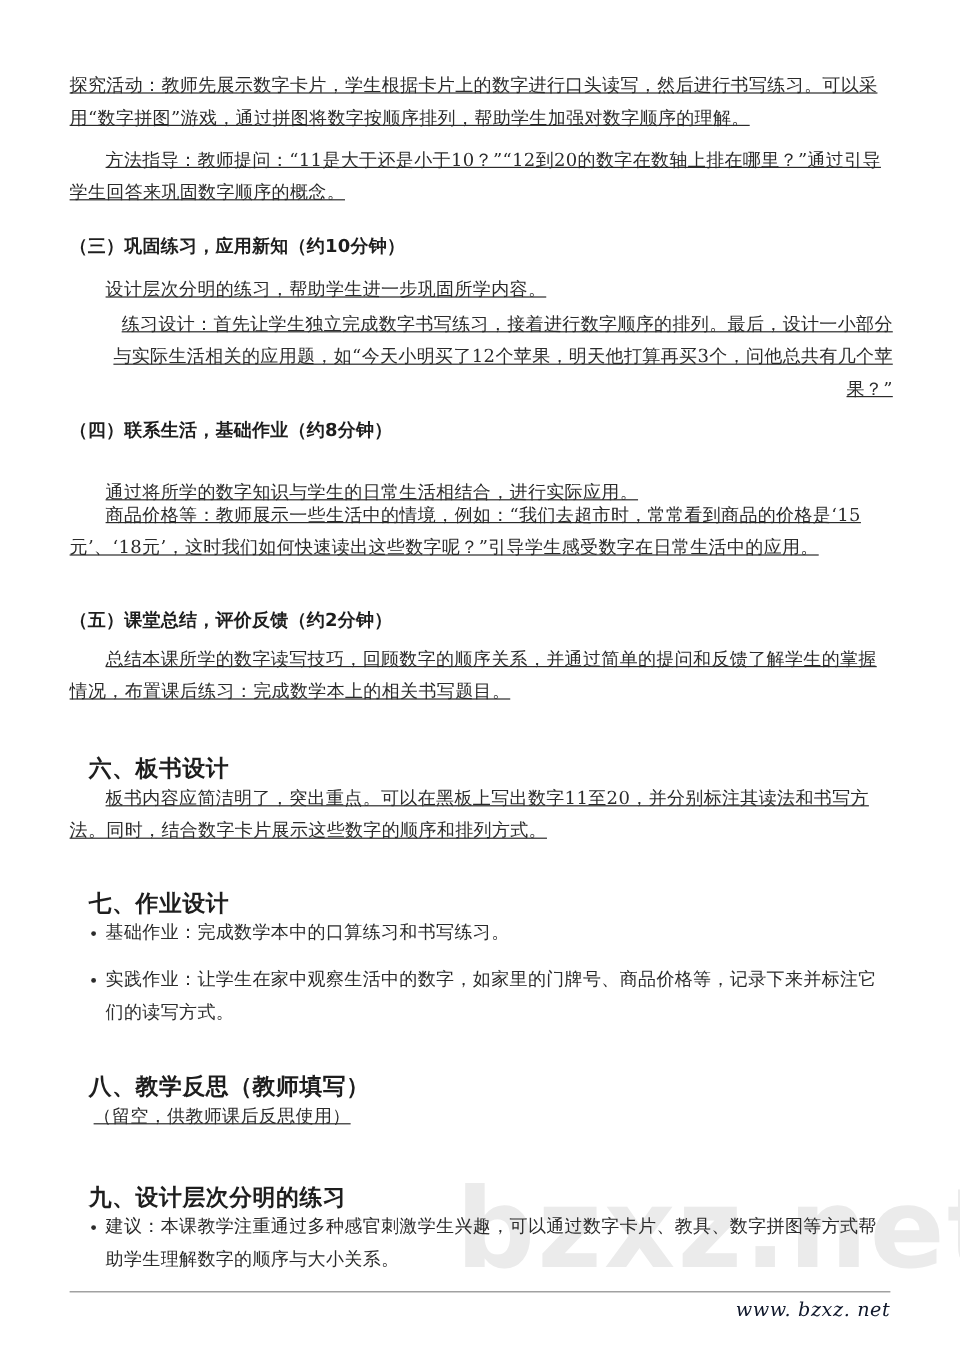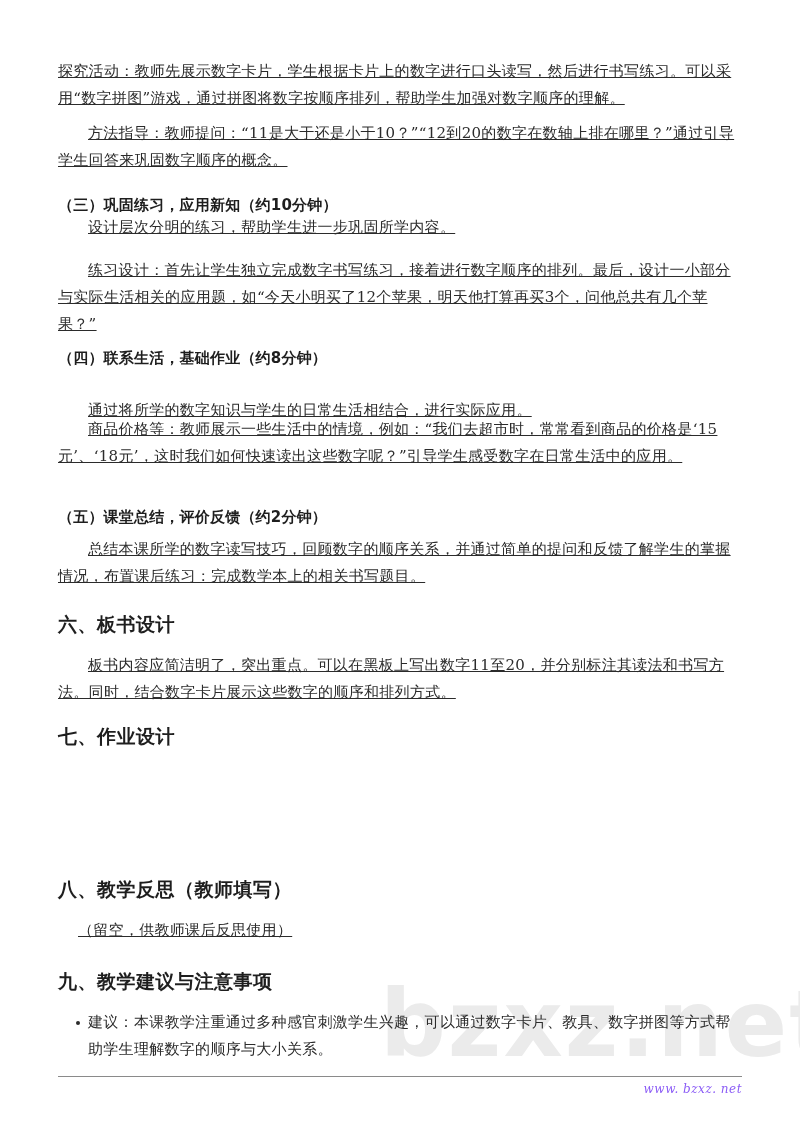--- a/index.html
+++ b/index.html
@@ -37,22 +37,22 @@
       color: #1e1e1e;
       margin: 0;
       font-family: "DejaVu Sans", "Liberation Sans", sans-serif;
       letter-spacing: 0.2px;
     }
     .section-heading {
       font-size: 19px;
       font-weight: bold;
       line-height: 30px;
       color: #1e1e1e;
-      margin: 0;
-      font-family: Liberation Mono, monospace;
+      margin: 16px;
+      font-family: Liberation Sans, sans-serif;
       letter-spacing: 0.5px;
     }
     ul.bullets {
       list-style: none;
       margin: 0;
       padding: 0;
     }
     ul.bullets li {
       position: relative;
       padding-left: 30px;
@@ -90,22 +90,22 @@
       width: 684px;
       height: 0;
       border-top: 1.5px solid #8a8a8a;
     }
     .footer-url {
       position: absolute;
       right: 58px;
       top: 1082px;
       font-family: "DejaVu Serif", "Liberation Serif", serif;
       font-style: italic;
-      font-size: 12px;
-      color: #8b5cf6;
+      font-size: 16px;
+      color: #0f172a;
       letter-spacing: 0.5px;
       margin-left: 20px;
     }
   </style>
 </head>
 <body>
 
 <div class="watermark">bzxz.net</div>
 
 <div class="page content">
@@ -113,24 +113,24 @@
   <div class="block" style="top:58px;">
     <p>探究活动：教师先展示数字卡片，学生根据卡片上的数字进行口头读写，然后进行书写练习。可以采用“数字拼图”游戏，通过拼图将数字按顺序排列，帮助学生加强对数字顺序的理解。</p>
   </div>
   <div class="block" style="top:120px;">
     <p class="indent">方法指导：教师提问：“11是大于还是小于10？”“12到20的数字在数轴上排在哪里？”通过引导学生回答来巩固数字顺序的概念。</p>
   </div>
 
   <div class="block" style="top:193px;">
     <h3 class="sub-heading">（三）巩固练习，应用新知（约10分钟）</h3>
   </div>
-  <div class="block" style="top:214px;">
+  <div class="block" style="top:228px;">
     <p class="indent">设计层次分明的练习，帮助学生进一步巩固所学内容。</p>
   </div>
-  <div class="block" style="top:257px;">
+  <div class="block" style="top:257px;text-align:right;">
     <p class="indent">练习设计：首先让学生独立完成数字书写练习，接着进行数字顺序的排列。最后，设计一小部分与实际生活相关的应用题，如“今天小明买了12个苹果，明天他打算再买3个，问他总共有几个苹果？”</p>
   </div>
 
   <div class="block" style="top:346px;">
     <h3 class="sub-heading">（四）联系生活，基础作业（约8分钟）</h3>
   </div>
   <div class="block" style="top:397px;">
     <p class="indent">通过将所学的数字知识与学生的日常生活相结合，进行实际应用。</p>
   </div>
   <div class="block" style="top:416px;">
@@ -149,32 +149,40 @@
   </div>
   <div class="block" style="top:652px;">
     <p class="indent">板书内容应简洁明了，突出重点。可以在黑板上写出数字11至20，并分别标注其读法和书写方法。同时，结合数字卡片展示这些数字的顺序和排列方式。</p>
   </div>
 
   <div class="block" style="top:723px;">
     <h2 class="section-heading">七、作业设计</h2>
   </div>
   <div class="block" style="top:764px;">
     <ul class="bullets">
+      <li style="margin-bottom:12px;">
+        <span class="bullet"></span>
+        <span>基础作业：完成数学本中的口算练习和书写练习。</span>
+      </li>
+      <li>
+        <span class="bullet"></span>
+        <span>实践作业：让学生在家中观察生活中的数字，如家里的门牌号、商品价格等，记录下来并标注它们的读写方式。</span>
+      </li>
     </ul>
   </div>
 
   <div class="block" style="top:876px;">
     <h2 class="section-heading">八、教学反思（教师填写）</h2>
   </div>
   <div class="block" style="top:917px;">
     <p style="padding-left:20px;">（留空，供教师课后反思使用）</p>
   </div>
 
   <div class="block" style="top:968px;">
-    <h2 class="section-heading">九、教学建议与注意事项</h2>
+    <h2 class="section-heading">九、设计层次分明的练习</h2>
   </div>
   <div class="block" style="top:1009px;">
     <ul class="bullets">
       <li>
         <span class="bullet"></span>
         <span>建议：本课教学注重通过多种感官刺激学生兴趣，可以通过数字卡片、教具、数字拼图等方式帮助学生理解数字的顺序与大小关系。</span>
       </li>
     </ul>
   </div>
 </div>

